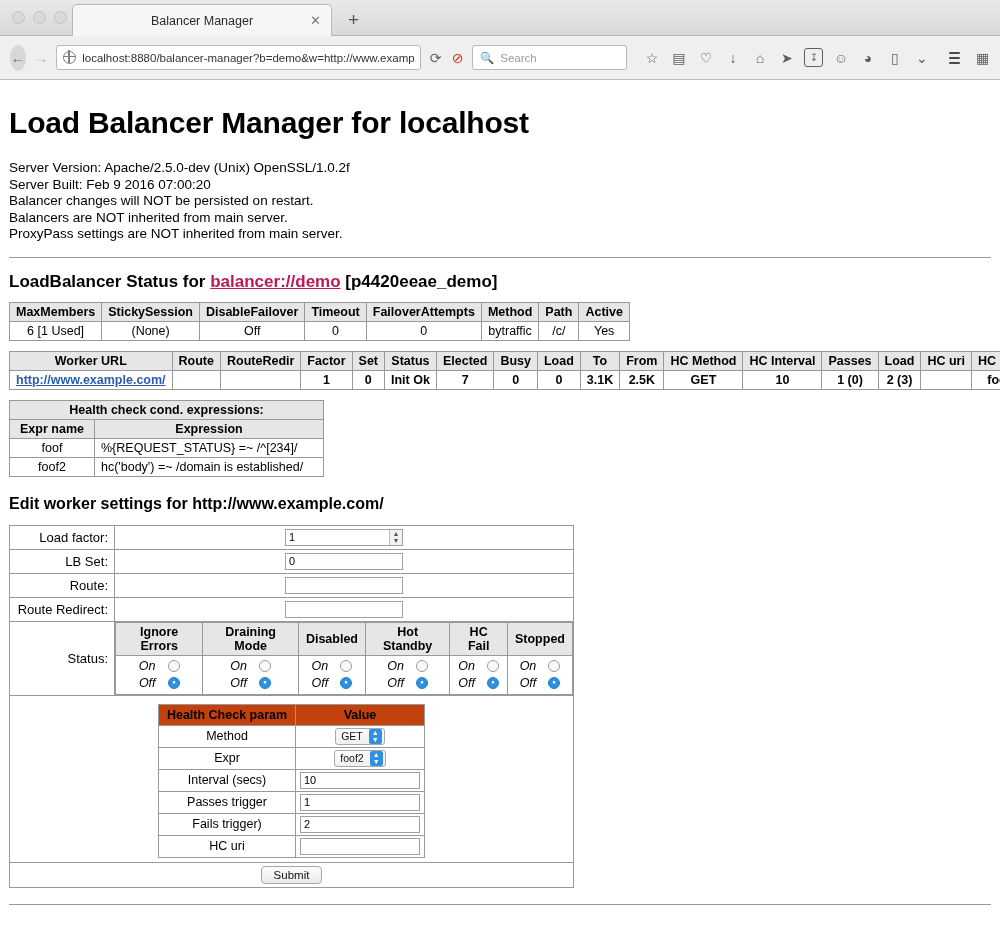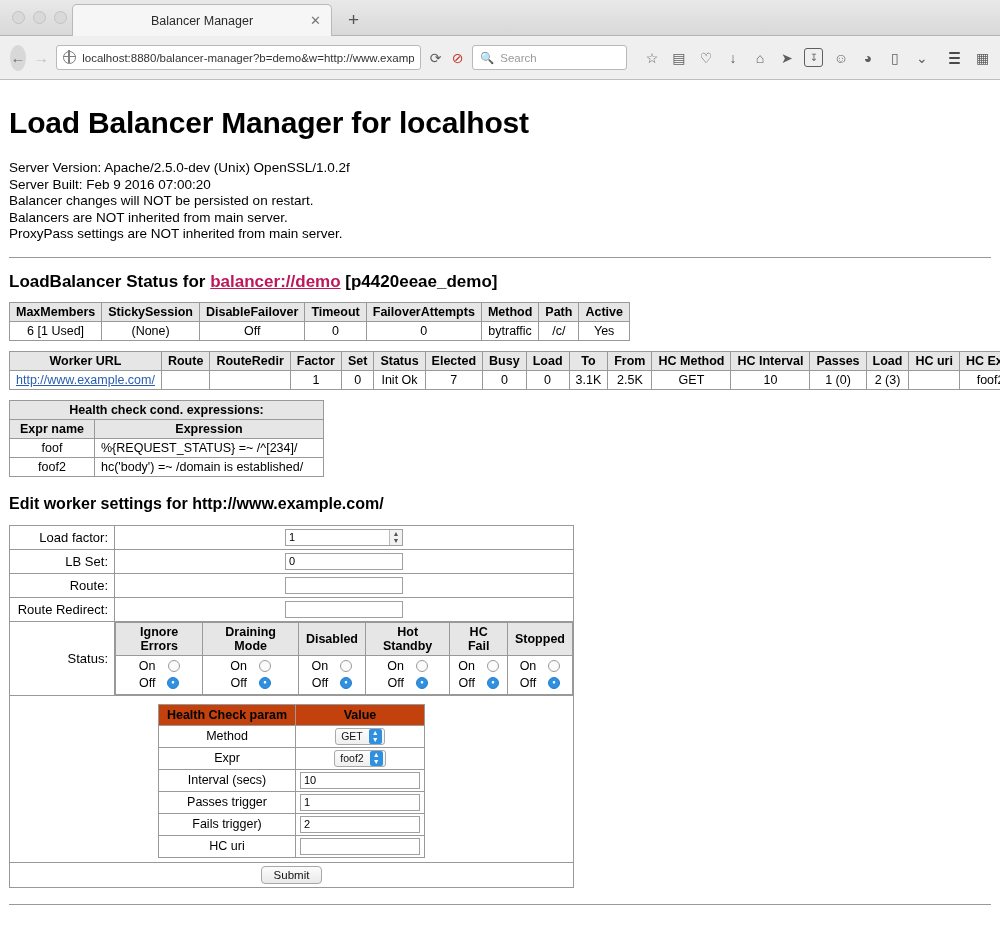--- a/index.html
+++ b/index.html
@@ -75,21 +75,21 @@
   h2 { font-size:17px; margin:0 0 10px 0; font-weight:bold; }
   h2 a { color:#be185d; }
   h3 { font-size:16px; margin:18px 0 12px 0; font-weight:bold; }
 
   table.grid { border-collapse:collapse; font-size:12.5px; }
   table.grid th, table.grid td {
     border:1px solid #999; padding:2px 6px; text-align:center; white-space:nowrap;
   }
   table.grid th { background:#e6e6e6; font-weight:bold; }
   table.grid td a { color:#2a5db0; }
-  .workers td { padding:2px 5px; }
+  .workers td { padding:2px 5px;font-weight:bold; }
   .hc-title { background:#e6e6e6; font-weight:bold; }
   .hc-expr td.expr { text-align:left; font-family:"Liberation Sans", sans-serif;margin-left:38px; }
 
   
   table.form { border-collapse:collapse; font-size:13px; width:565px; }
   table.form > tbody > tr > td { border:1px solid #999; padding:3px 6px; }
   td.label { width:105px; text-align:right; padding-right:8px; }
   input.text {
     width:118px; height:17px; font-size:11px; padding:1px 3px;
     border:1px solid #a0a0a0; background:#fff; font-family:"Liberation Sans", sans-serif;
@@ -98,21 +98,21 @@
   .spin .stepper {
     position:absolute; right:1px; top:1px; width:13px; height:15px;
     border-left:1px solid #bbb; background:#f2f2f2;
     font-size:7px; line-height:7px; text-align:center; color:#555;
   }
   .center-cell { text-align:center; }
 
   table.status { border-collapse:collapse; font-size:12.5px; margin:0;padding-left:40px; }
   table.status th, table.status td { border:1px solid #999; padding:2px 7px; text-align:center; }
   table.status th { background:#e6e6e6; font-weight:bold; }
-  .radio-row { display:flex; align-items:center; justify-content:center; gap:12px; height:17px; }
+  .radio-row { display:flex; align-items:center; justify-content:center; gap:12px; height:17px;font-style:italic; }
   .radio {
     width:12px; height:12px; border-radius:50%;
     border:1px solid #9a9a9a; background:#fbfbfb; display:inline-block;
   }
   .radio.on {
     background:radial-gradient(circle at 50% 42%, #ffffff 0 14%, #2f8fe0 22% 100%);
     border-color:#2a7fc9;
   }
 
   table.hcparam { border-collapse:collapse; font-size:12.5px; margin:0 auto; width:267px; }

